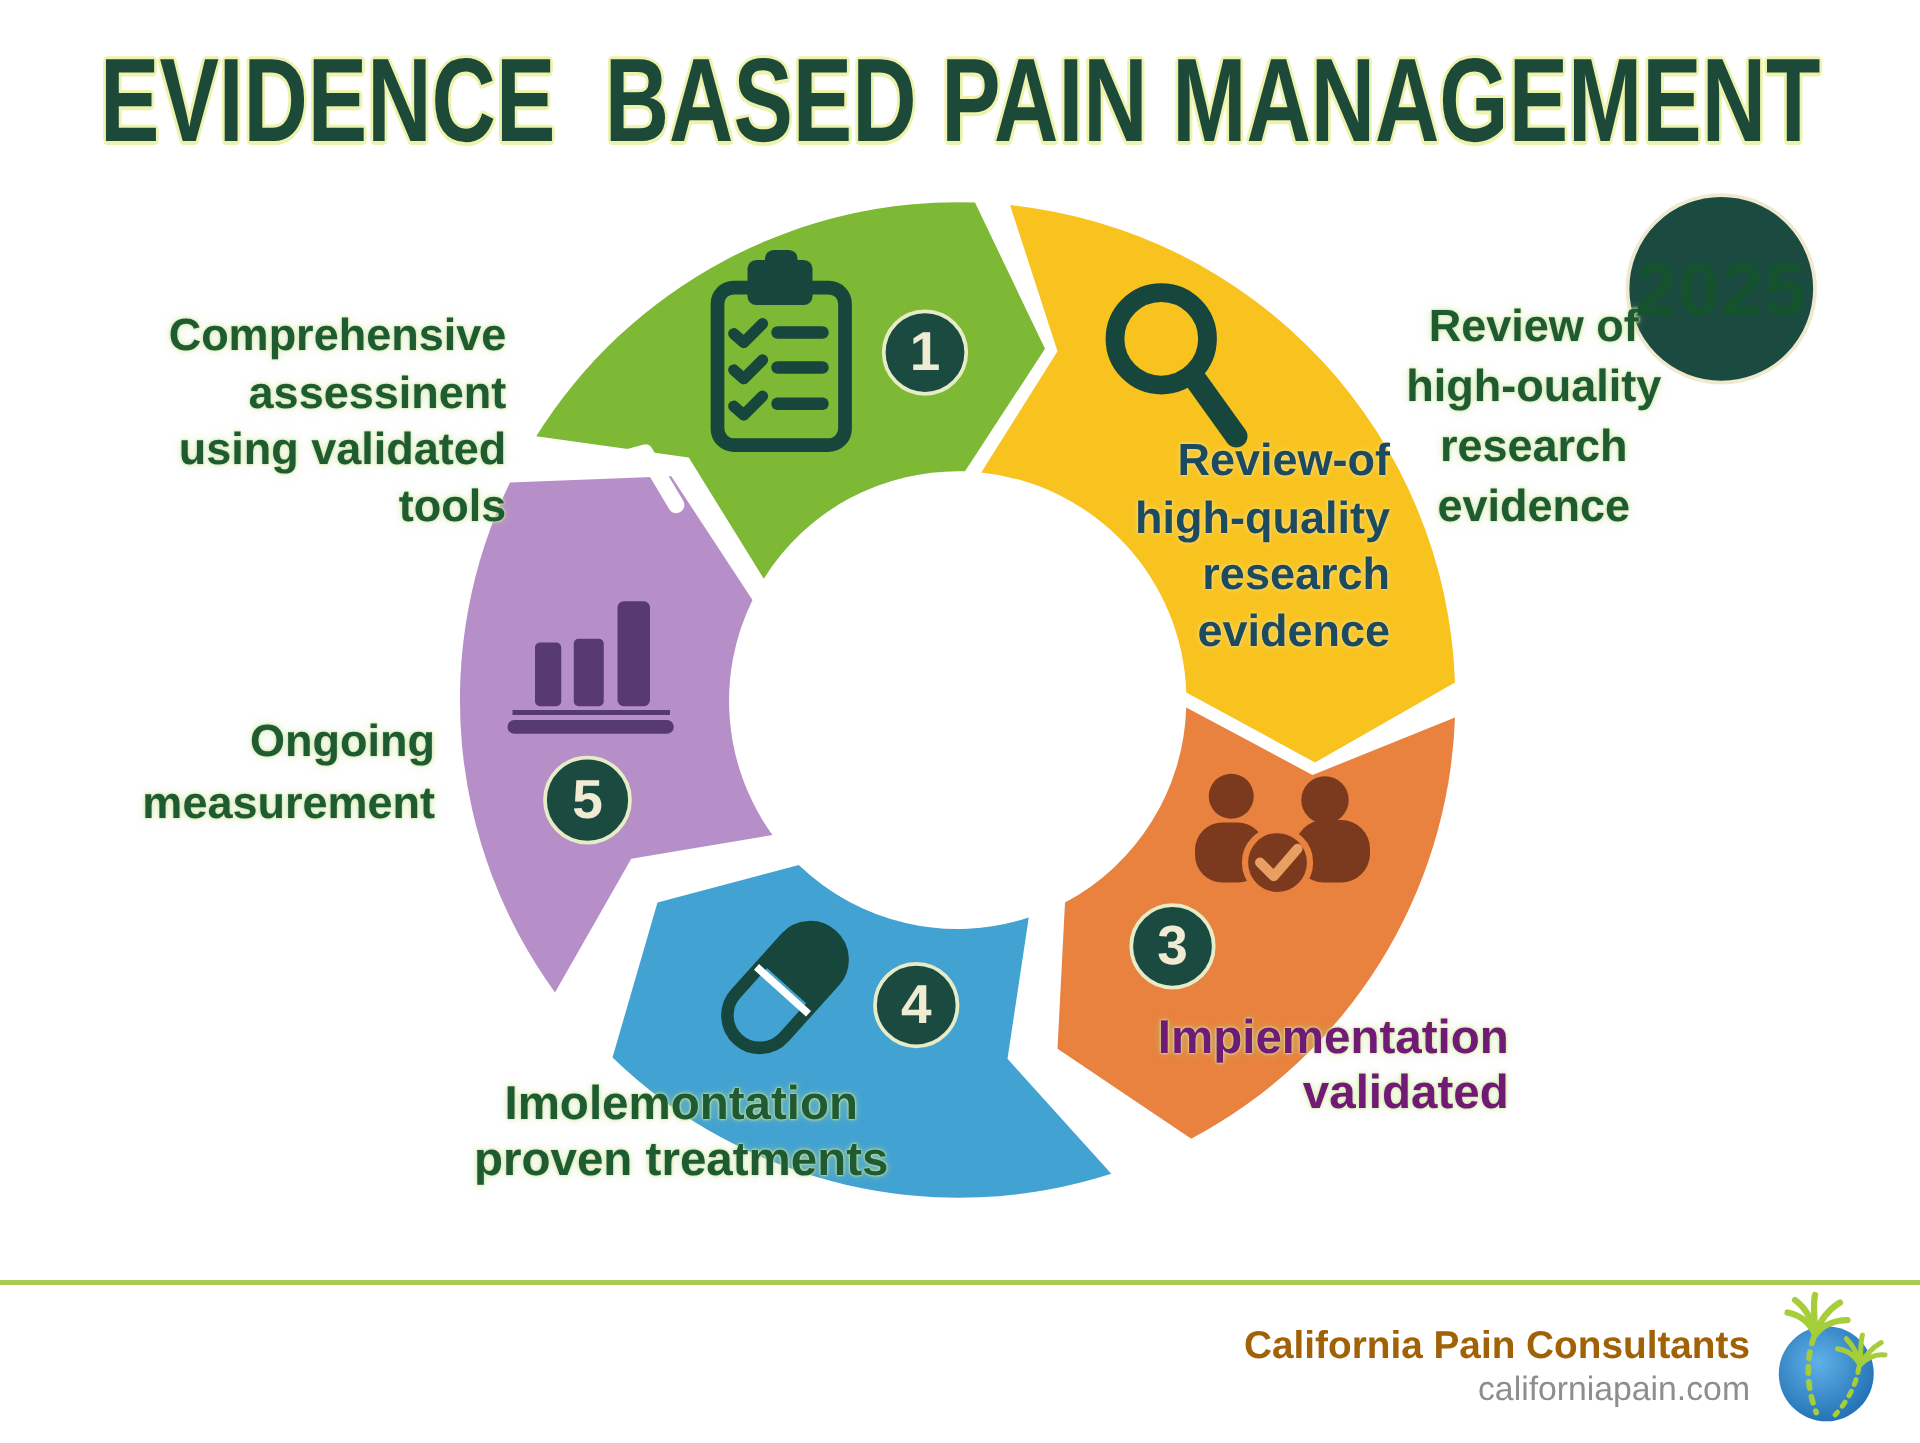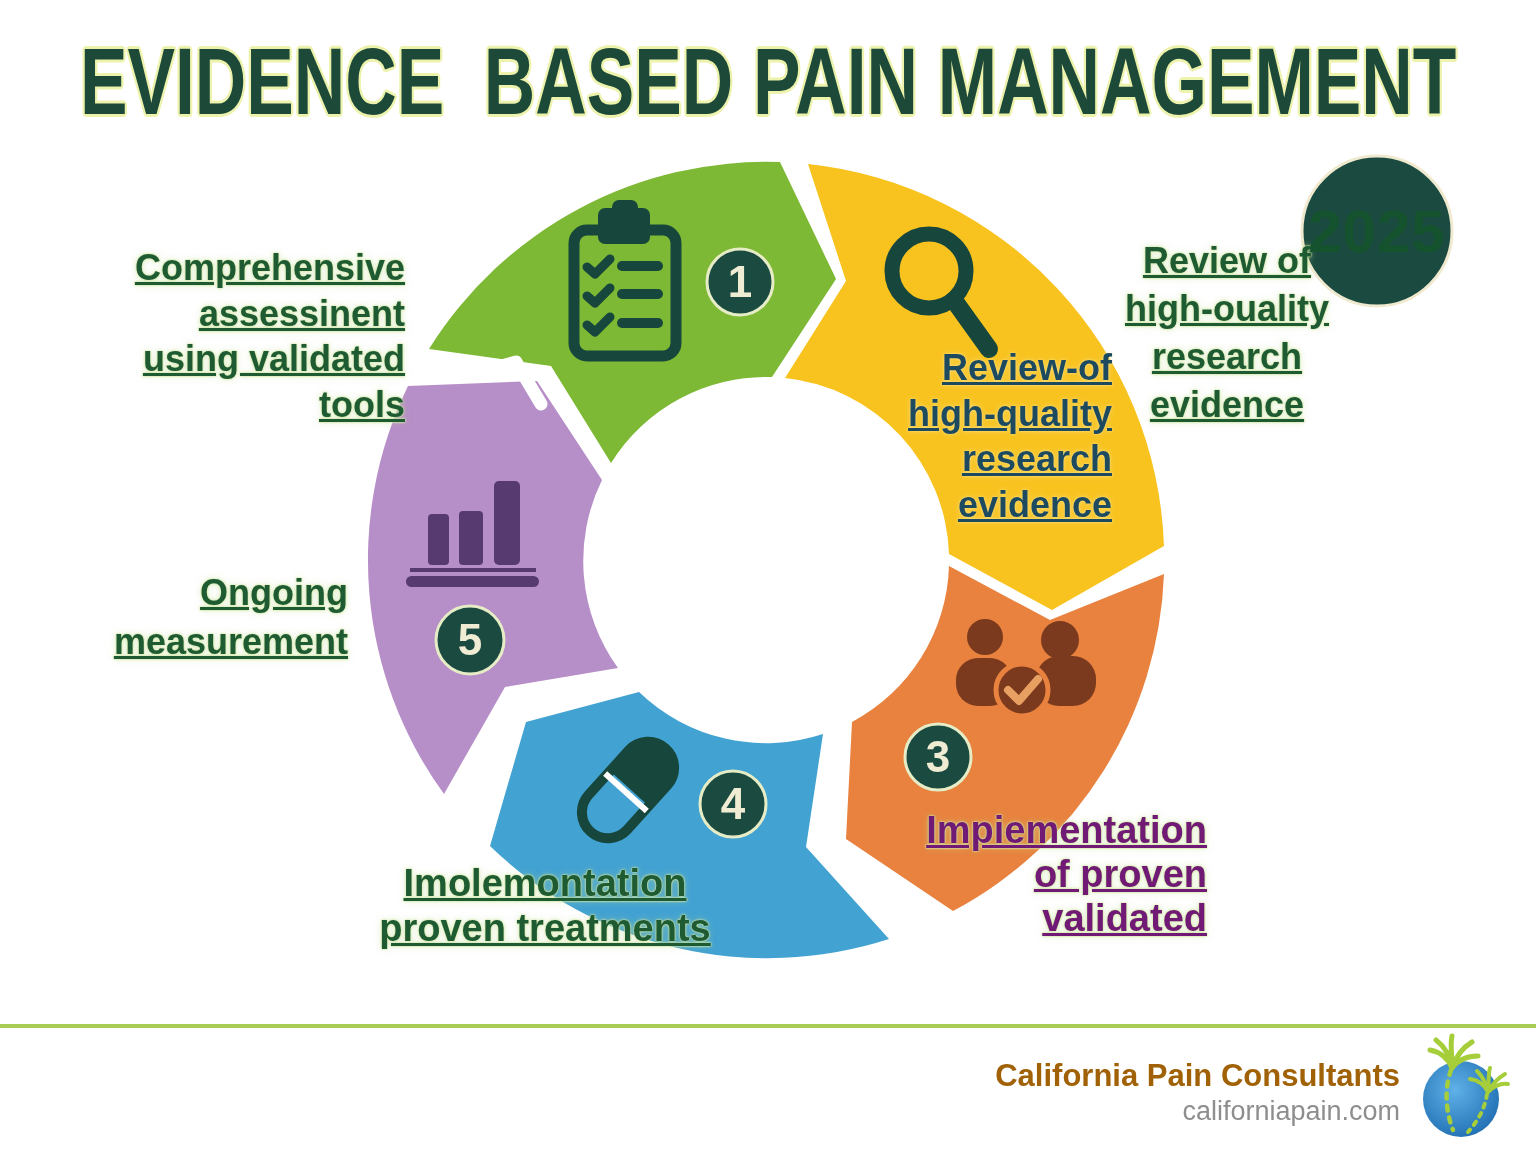--- a/index.html
+++ b/index.html
@@ -13,21 +13,20 @@
     left:80px;top:34px;
     font-size:95px;font-weight:bold;line-height:1;
     color:#1d4938;white-space:pre;
     transform:scaleX(0.75);transform-origin:left top;
     text-shadow:3px 0 0 #edf2ad,-3px 0 0 #edf2ad,0 3px 0 #edf2ad,0 -3px 0 #edf2ad,
                 2px 2px 0 #edf2ad,-2px 2px 0 #edf2ad,2px -2px 0 #edf2ad,-2px -2px 0 #edf2ad;
   }
   .lbl{
     font-weight:bold;color:#1e5b33;
     text-shadow:0 0 2px #d3e7a6,0 0 2px #d3e7a6,0 0 7px rgba(190,220,140,.55);
-    text-decoration:underline;
   }
   .lbl div{white-space:nowrap;}
   .lbl-topleft{left:0;top:245px;width:405px;text-align:right;font-size:36px;line-height:45.5px;}
   .lbl-topright{left:1032px;top:237px;width:390px;text-align:center;font-size:36px;line-height:48px;}
   .lbl-right{left:1108px;top:617px;width:370px;text-align:center;font-size:36px;line-height:45.5px;}
   .lbl-left{left:0;top:569px;width:348px;text-align:right;font-size:36px;line-height:48.5px;}
   .lbl-bottomleft{left:295px;top:861px;width:500px;text-align:center;font-size:38px;line-height:45px;}
   .lbl-yellow-inner{left:812px;top:345px;width:300px;text-align:right;font-size:36px;line-height:45.5px;
     color:#1e4a5f;text-shadow:0 0 2px rgba(255,243,190,.65),0 0 6px rgba(255,243,190,.4);}
   .lbl-orange-inner{left:797px;top:808px;width:410px;text-align:right;font-size:38px;line-height:44px;
@@ -141,21 +140,20 @@
   <div class="abs lbl lbl-yellow-inner">
     <div>Review-of</div>
     <div>high-quality</div>
     <div>research</div>
     <div>evidence</div>
   </div>
 
 
   <div class="abs lbl lbl-orange-inner">
     <div>Impiementation</div>
-    <div>of proven</div>
     <div>validated</div>
   </div>
 
   <div class="abs lbl lbl-bottomleft">
     <div>Imolemontation</div>
     <div>proven treatments</div>
   </div>
 
   <div class="abs lbl lbl-left">
     <div>Ongoing</div>

